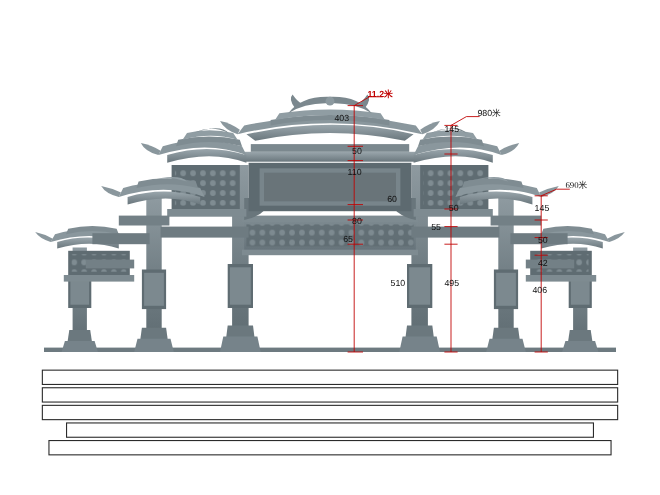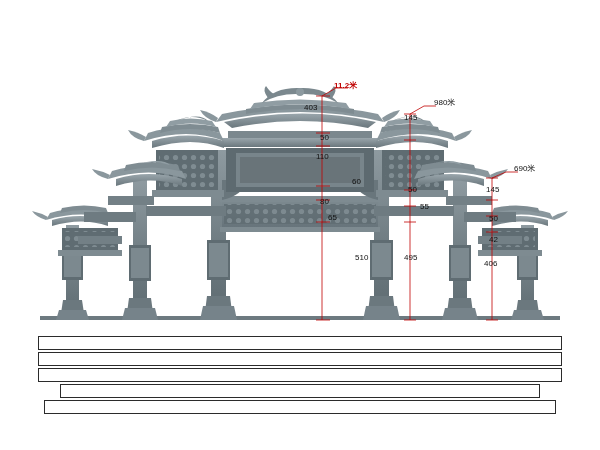--- a/index.html
+++ b/index.html
@@ -256,36 +256,36 @@
       <line x1="492" y1="178" x2="506" y2="172"></line>
       <line x1="506" y1="172" x2="518" y2="172"></line>
     </g>
   </svg>
 
   <div class="dimtext" style="left:304px;top:104px;">403</div>
   <div class="dimtext" style="left:320px;top:134px;">50</div>
   <div class="dimtext" style="left:316px;top:153px;">110</div>
   <div class="dimtext" style="left:320px;top:178px;padding-left:32px;">60</div>
   <div class="dimtext" style="left:320px;top:198px;">80</div>
-  <div class="dimtext" style="left:328px;top:214px;">65</div>
+  <div class="dimtext" style="left:312px;top:214px;">65</div>
   <div class="dimtext" style="left:315px;top:254px;padding-left:40px;">510</div>
 
   <div class="dimtext" style="left:404px;top:114px;">145</div>
   <div class="dimtext" style="left:408px;top:186px;">50</div>
-  <div class="dimtext" style="left:420px;top:203px;">55</div>
+  <div class="dimtext" style="left:392px;top:203px;">55</div>
   <div class="dimtext" style="left:404px;top:254px;">495</div>
 
   <div class="dimtext" style="left:486px;top:186px;">145</div>
   <div class="dimtext" style="left:489px;top:215px;">50</div>
   <div class="dimtext" style="left:489px;top:236px;">42</div>
   <div class="dimtext" style="left:484px;top:260px;">406</div>
 
   <div class="dimtext red" style="left:334px;top:82px;">11.2米</div>
   <div class="dimtext" style="left:434px;top:99px;">980米</div>
-  <div class="dimtext" style="left:514px;top:165px;">690米</div>
+  <div class="dimtext" style="left:514px;top:165px;font-family:Liberation Serif, serif;">690米</div>
 
   <div class="chainrow" style="left:38px;top:336px;width:524px;height:14px;"></div>
   <div class="chainrow" style="left:38px;top:352px;width:524px;height:14px;"></div>
   <div class="chainrow" style="left:38px;top:368px;width:524px;height:14px;"></div>
   <div class="chainrow" style="left:60px;top:384px;width:480px;height:14px;"></div>
   <div class="chainrow" style="left:44px;top:400px;width:512px;height:14px;"></div>
 
 </div>
 
 </body></html>

